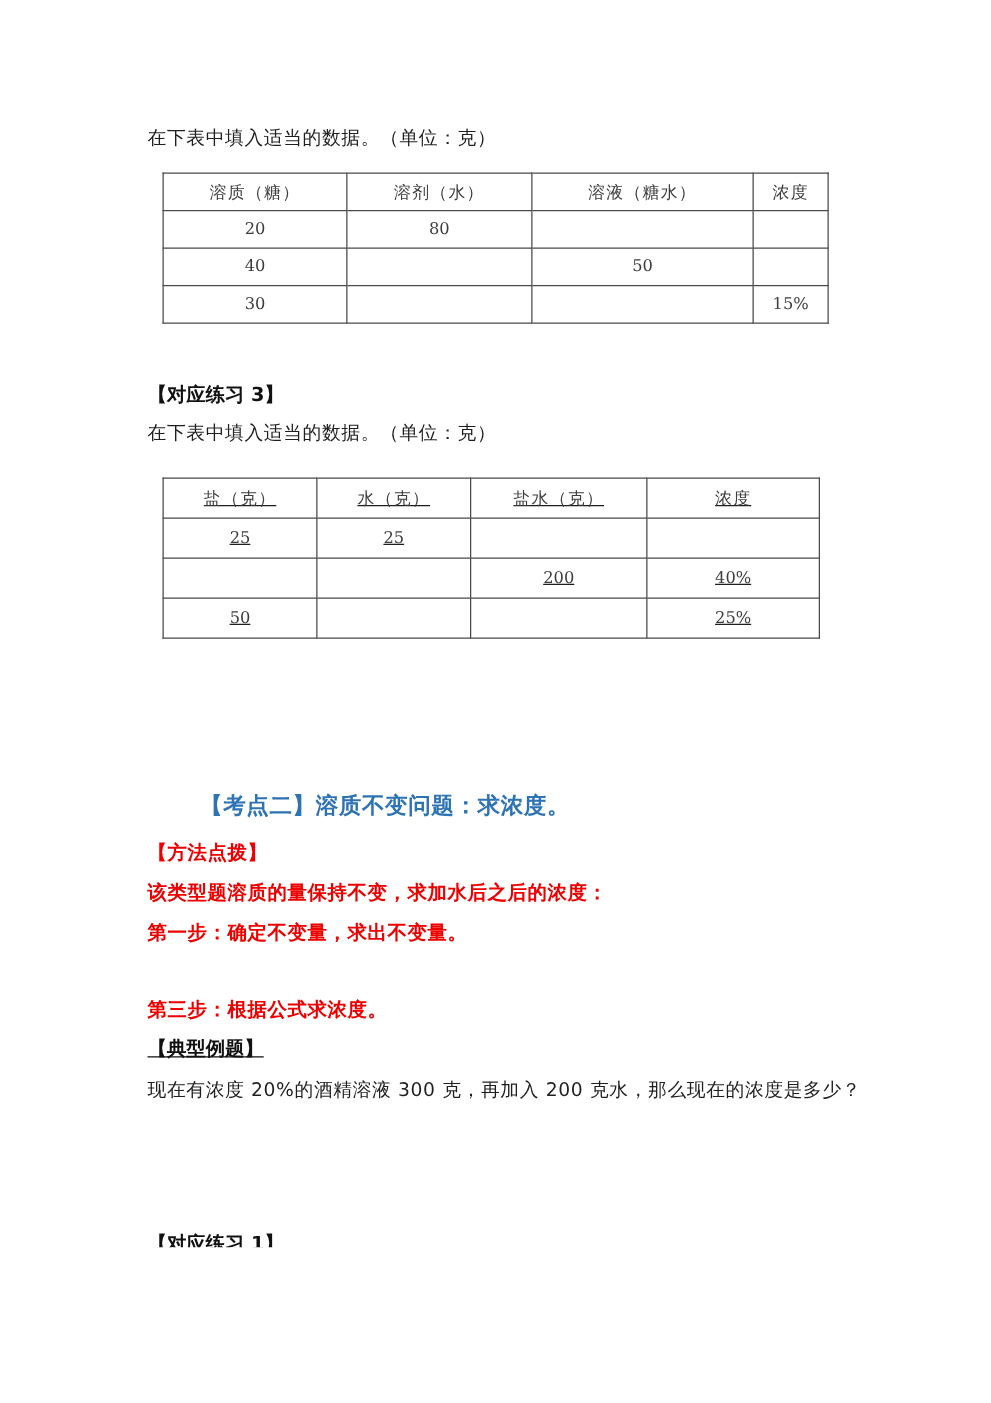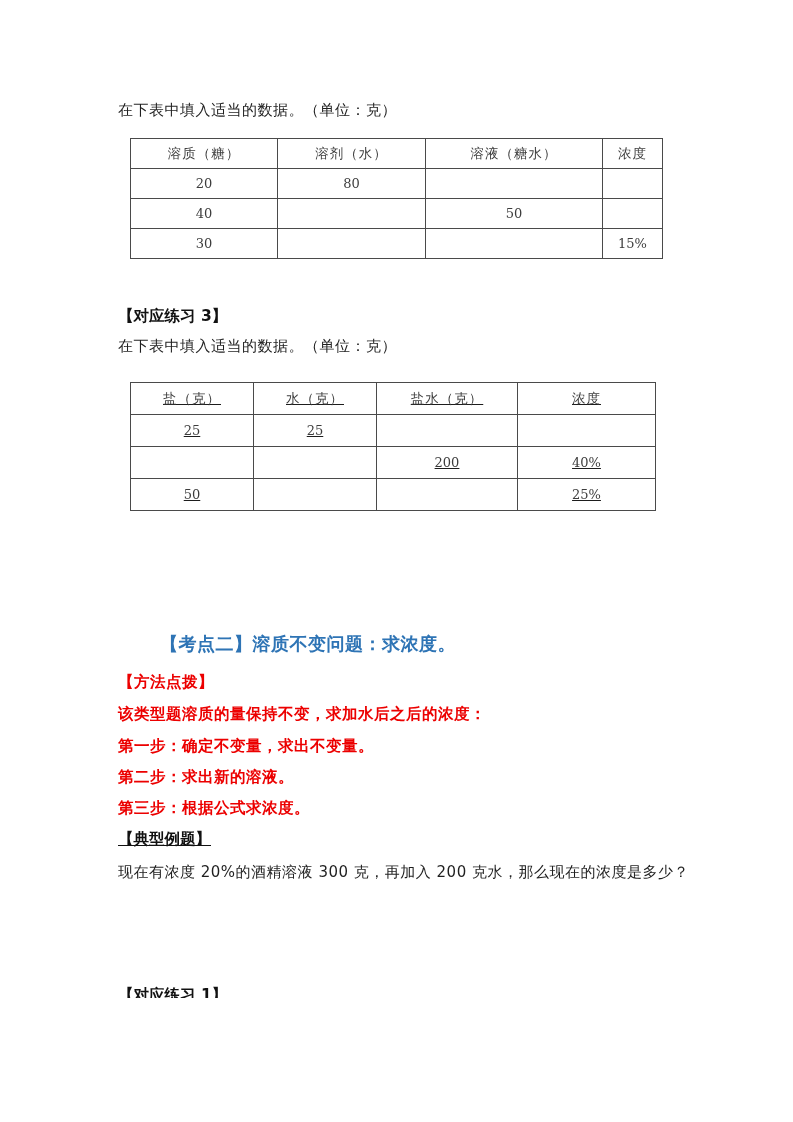--- a/index.html
+++ b/index.html
@@ -160,21 +160,20 @@
   </table>
 
   <div class="abs blue-heading" style="left:120px; top:632px;margin-left:40px;">【考点二】溶质不变问题：求浓度。</div>
 
   <div class="abs red-text" style="left:118px; top:672px;">【方法点拨】</div>
 
   <div class="abs red-text" style="left:118px; top:704px;">该类型题溶质的量保持不变，求加水后之后的浓度：</div>
 
   <div class="abs red-text" style="left:118px; top:736px;">第一步：确定不变量，求出不变量。</div>
 
-  <div class="abs red-text" style="left:118px; top:767px;">第二步：求出新的溶液。</div>
 
   <div class="abs red-text" style="left:118px; top:798px;">第三步：根据公式求浓度。</div>
 
   <div class="abs bold-heading" style="left:118px; top:829px;text-decoration:underline;">【典型例题】</div>
 
   <div class="abs body-text" style="left:118px; top:863px;">现在有浓度 20%的酒精溶液 300 克，再加入 200 克水，那么现在的浓度是多少？</div>
 
   <div class="abs bold-heading" style="left:118px; top:985px;">【对应练习 1】</div>
 
 </div>

